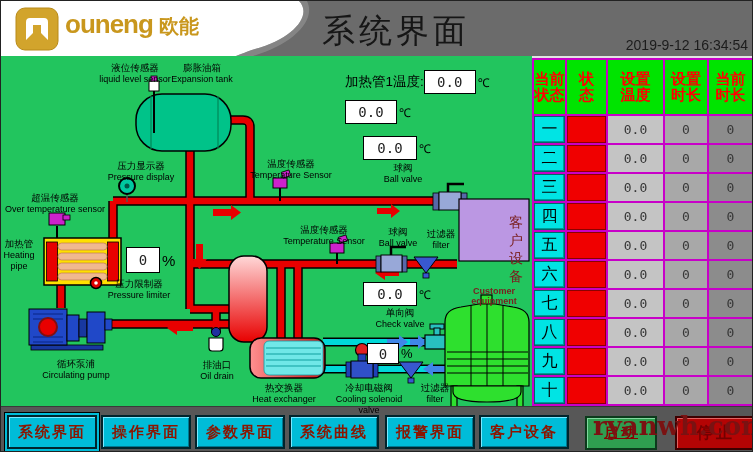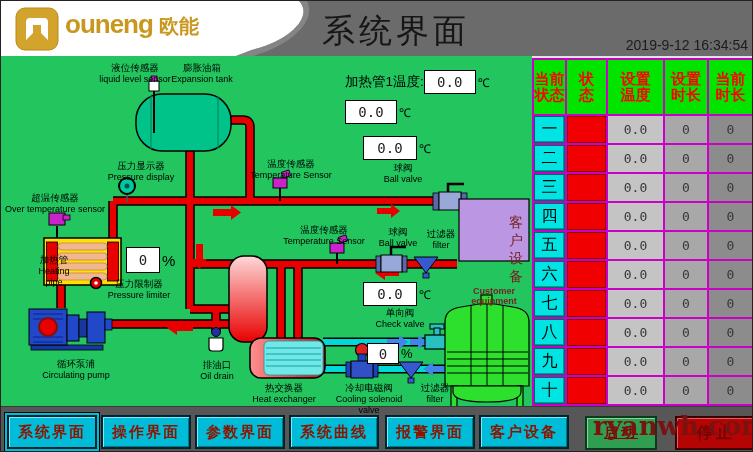--- a/index.html
+++ b/index.html
@@ -261,21 +261,21 @@
       <div class="en">Expansion tank</div>
     </div>
     <div class="lbl" style="left:98px;top:104px;width:84px;">
       <div class="cn">压力显示器</div>
       <div class="en">Pressure display</div>
     </div>
     <div class="lbl" style="left:2px;top:136px;width:104px;">
       <div class="cn">超温传感器</div>
       <div class="en">Over temperature sensor</div>
     </div>
-    <div class="lbl" style="left:0px;top:198px;width:36px;padding-left:35px;">
+    <div class="lbl" style="left:0px;top:182px;width:36px;">
       <div class="cn">加热管</div>
       <div class="en">Heating pipe</div>
     </div>
     <div class="lbl" style="left:106px;top:222px;width:64px;">
       <div class="cn">压力限制器</div>
       <div class="en">Pressure limiter</div>
     </div>
     <div class="lbl" style="left:30px;top:302px;width:90px;">
       <div class="cn">循环泵浦</div>
       <div class="en">Circulating pump</div>

